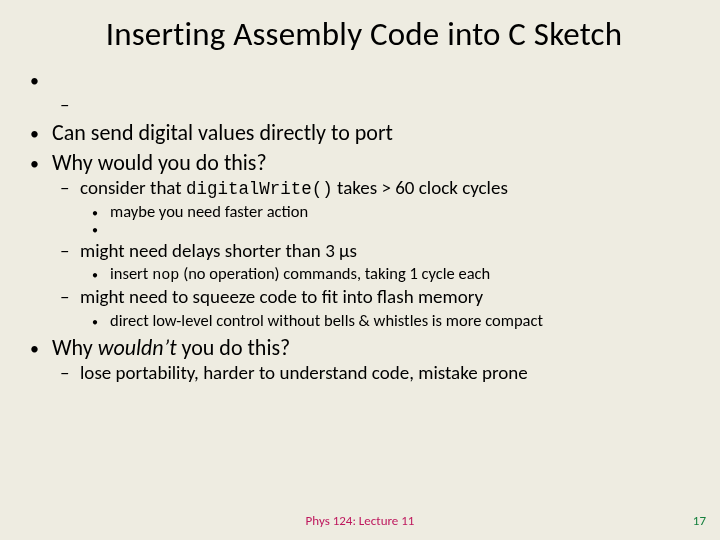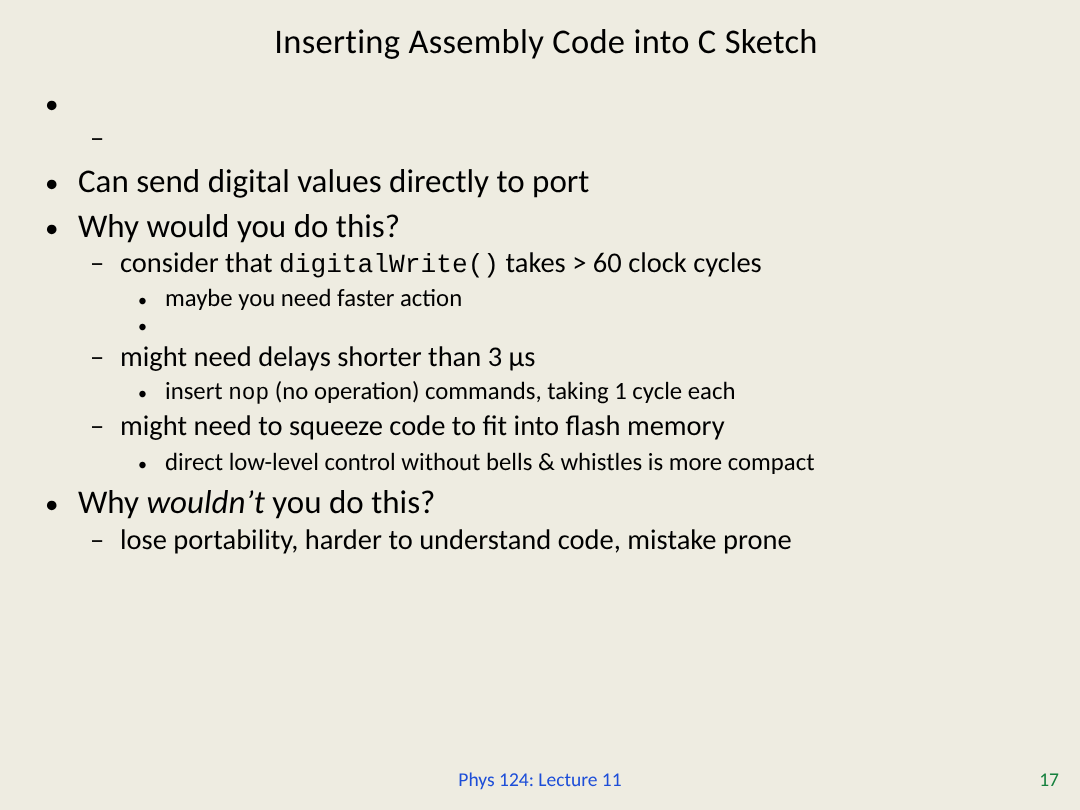--- a/index.html
+++ b/index.html
@@ -6,21 +6,21 @@
   html, body { width: 720px; height: 540px; }
   body {
     background: #eeece1;
     font-family: Calibri, "Segoe UI", Arial, sans-serif;
     color: #000;
     position: relative;
     padding: 14px 22px 14px 30px;
   }
   .title {
     text-align: center;
-    font-size: 23px;
+    font-size: 33px;
     font-weight: 400;
     margin-bottom: 16px;
     letter-spacing: 0.2px;
   }
   ul { list-style: none; }
   .lvl1 > li { margin-bottom: 2px; }
   .lvl1 > li > .row {
     display: flex;
     align-items: baseline;
     font-size: 22px;
@@ -47,21 +47,21 @@
     width: 18px; flex-shrink: 0; font-size: 12px;
   }
   .code { font-family: Consolas, "Courier New", monospace; font-size: 0.92em; }
   .ital { font-style: italic; }
   .footer-center {
     position: absolute;
     bottom: 12px;
     left: 0; right: 0;
     text-align: center;
     font-size: 13px;
-    color: #1d4ed8;
+    color: #be185d;
   }
   .footer-right {
     position: absolute;
     bottom: 12px;
     right: 14px;
     font-size: 13px;
     color: #15803d;
   }
   .txt { display: inline; }
 </style>

